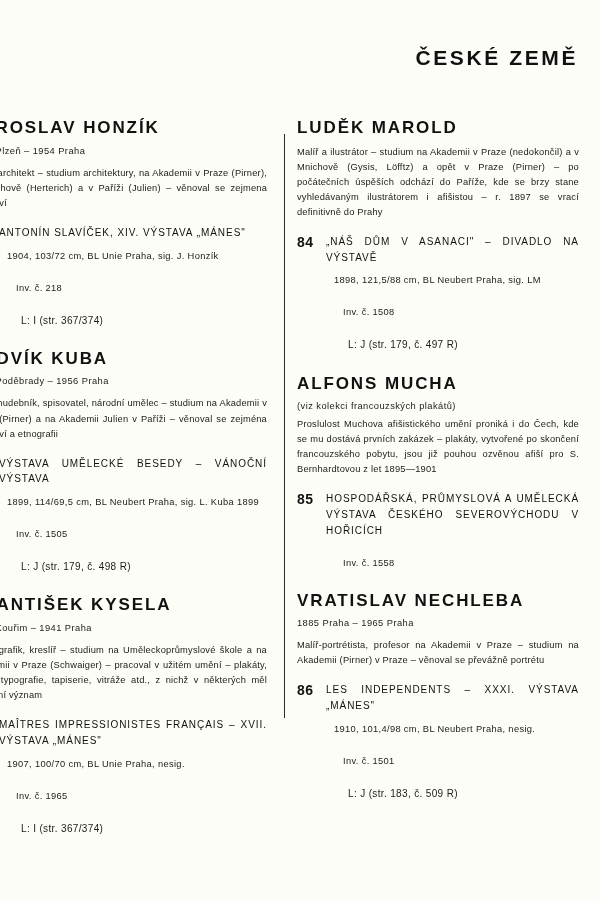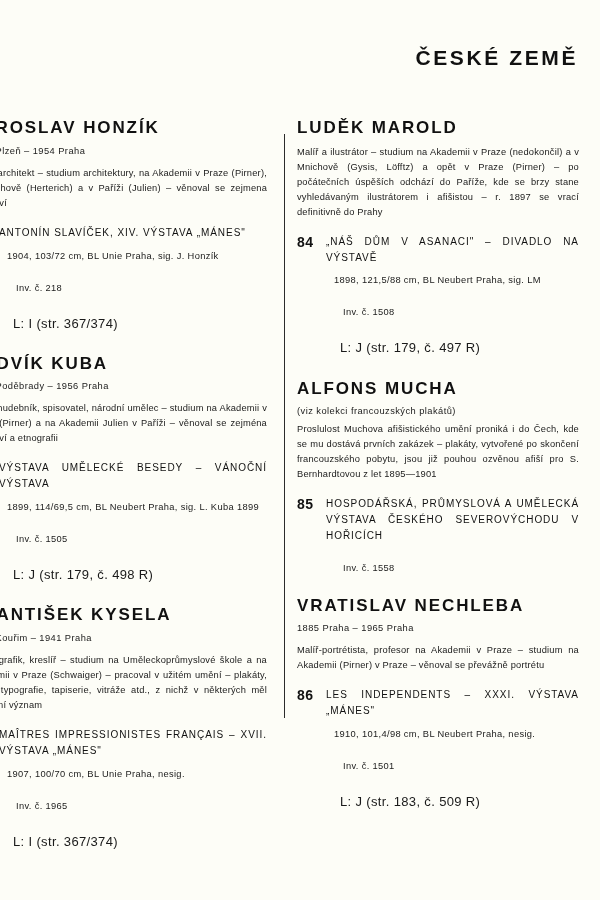--- a/index.html
+++ b/index.html
@@ -124,25 +124,25 @@
     margin: 8px;
   }
   .item-inv {
     font-size: 9.3px;
     letter-spacing: 0.35px;
     line-height: 1.62;
     color: #1a1a1a;
     margin: 17px;
   }
   .item-lit {
-    font-size: 13px;
+    font-size: 10px;
     letter-spacing: 0.35px;
     line-height: 1.62;
     color: #1a1a1a;
-    margin: 0;
+    margin: 8px;
     padding-left: 14px;
   }
 </style>
 </head>
 <body>
 
 <div class="page">
 
   <div class="running-head">ČESKÉ ZEMĚ</div>
 

